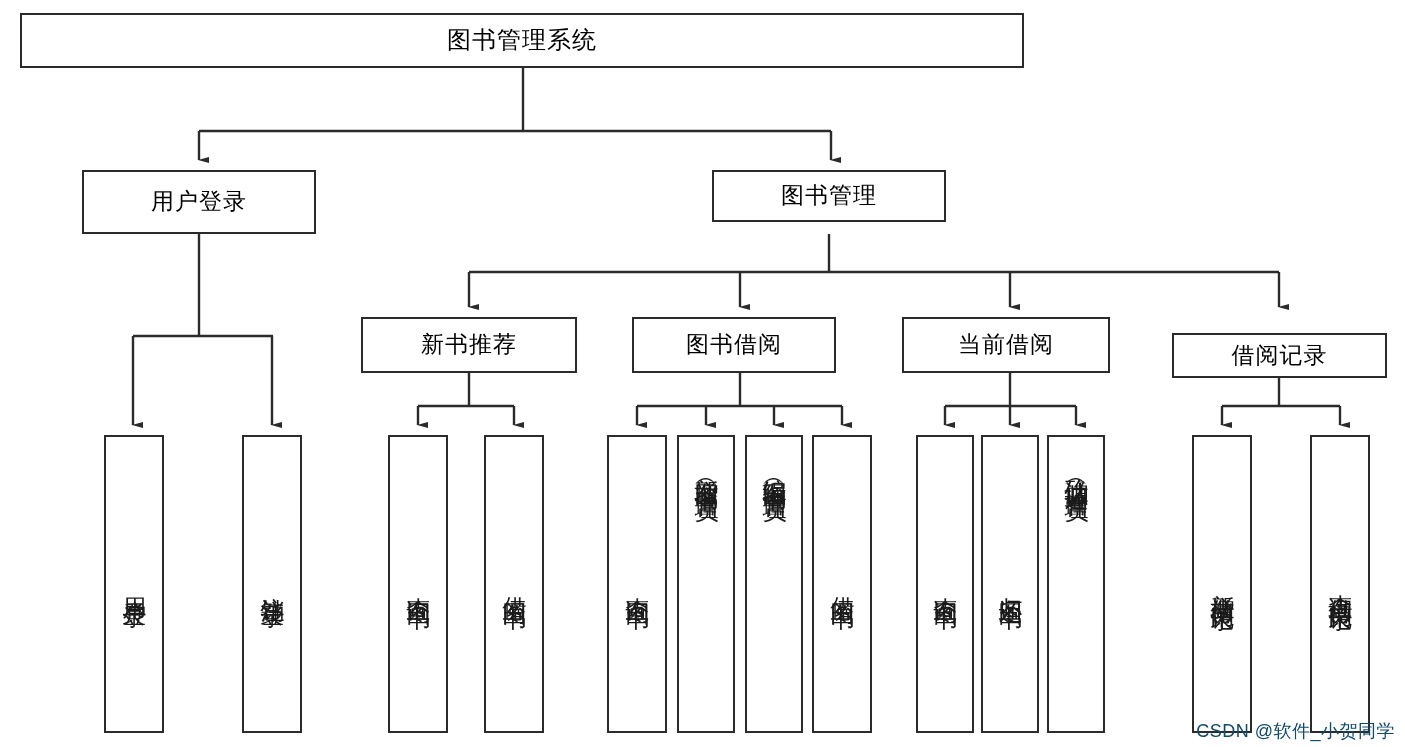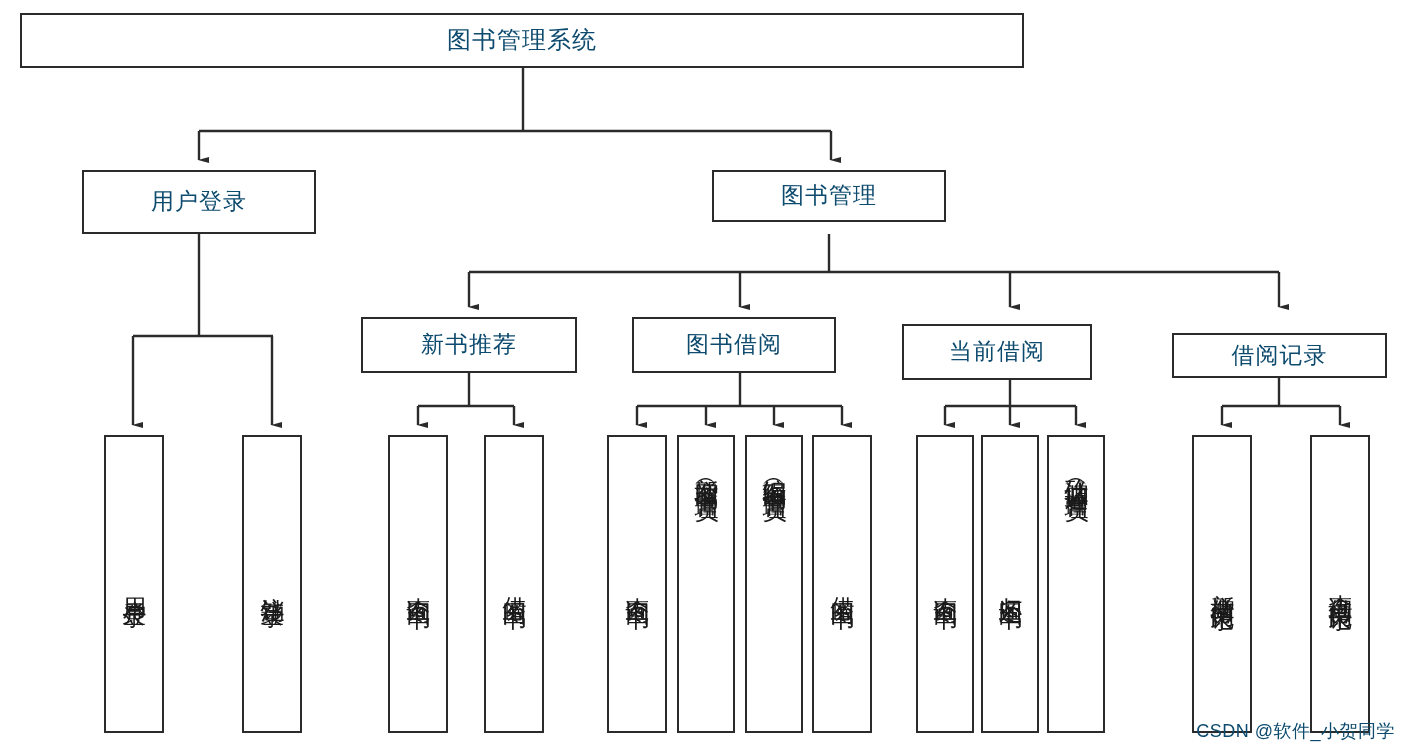--- a/index.html
+++ b/index.html
@@ -26,21 +26,21 @@
     pointer-events: none;
   }
   .node {
     position: absolute;
     box-sizing: border-box;
     background: #ffffff;
     border: 2px solid #2b2b2b;
     display: flex;
     align-items: center;
     justify-content: center;
-    color: #0c4a6e;
+    color: #000000;
   }
   .node.horiz {
     font-size: 23px;
     letter-spacing: 1px;
     line-height: 1.1;
     white-space: nowrap;
   }
   .node.root {
     font-size: 24px;
   }
@@ -133,21 +133,21 @@
     </g>
   </svg>
 
   <div class="node horiz root" style="left:20px; top:13px; width:1004px; height:55px;">图书管理系统</div>
 
   <div class="node horiz" style="left:82px; top:170px; width:234px; height:64px;">用户登录</div>
   <div class="node horiz" style="left:712px; top:170px; width:234px; height:52px;">图书管理</div>
 
   <div class="node horiz" style="left:361px; top:317px; width:216px; height:56px;">新书推荐</div>
   <div class="node horiz" style="left:632px; top:317px; width:204px; height:56px;">图书借阅</div>
-  <div class="node horiz" style="left:902px; top:324px; width:190px; height:56px;text-align:right;">当前借阅</div>
+  <div class="node horiz" style="left:902px; top:317px; width:208px; height:56px;text-align:right;">当前借阅</div>
   <div class="node horiz" style="left:1172px; top:333px; width:215px; height:45px;">借阅记录</div>
 
   <div class="leaf center" style="left:104px; top:435px; width:60px; height:298px;">
     <span class="vtext">用户登录</span>
   </div>
   <div class="leaf center" style="left:242px; top:435px; width:60px; height:298px;">
     <span class="vtext">注销登录</span>
   </div>
 
   <div class="leaf center" style="left:388px; top:435px; width:60px; height:298px;">

